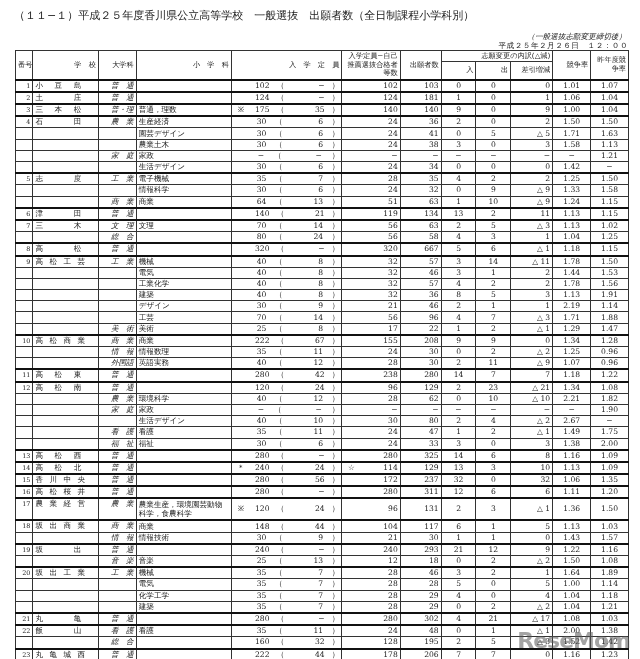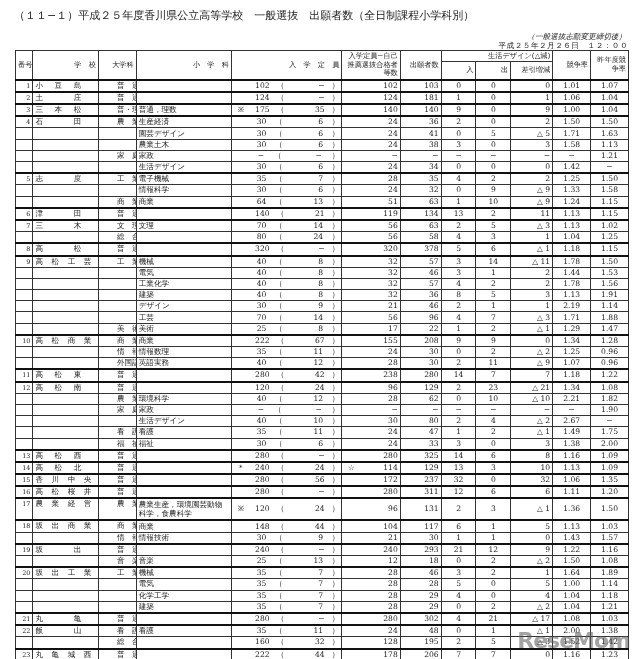--- a/index.html
+++ b/index.html
@@ -8,22 +8,22 @@
   .title { position: absolute; left: 14px; top: 8px; font-size: 11px; letter-spacing: 0; white-space: nowrap; }
   .note1 { position: absolute; right: 14px; top: 32px; font-size: 7.6px; white-space: nowrap; font-style: italic; }
   .note2 { position: absolute; right: 12px; top: 41px; font-size: 7.6px; white-space: nowrap; letter-spacing: 0.5px; }
   table { position: absolute; left: 15px; top: 50px; width: 614px; border-collapse: collapse; table-layout: fixed; font-size: 7.6px; }
   td, th { border: 1px solid #333; padding: 0 2px; height: 10.2px; line-height: 10px; white-space: nowrap; overflow: hidden; font-weight: normal; }
   th { font-size: 7.2px; line-height: 8.5px; text-align: right; vertical-align: middle; }
   table { border: 1.6px solid #111; }
   .num { text-align: right; }
   .c { text-align: center; }
   .idx { text-align: right; font-size: 6.4px; vertical-align: top; padding-right: 2px; }
-  .school { vertical-align: top; letter-spacing: 2px; font-family: Liberation Mono, monospace; }
-  .dept { text-align: justify; text-align-last: justify; vertical-align: top; padding: 0 18px; }
+  .school { vertical-align: top; letter-spacing: 2px; }
+  .dept { text-align: justify; text-align-last: justify; vertical-align: top; padding: 0 12px; font-style: italic; }
   .cap { text-align: right; }
   .capwrap { display: flex; justify-content: space-between; }
   .capmark { width: 14px; text-align: center; }
   .topb td { border-top: 2px solid #111; }
   .tall td { height: 20px; }
   .wm { position: absolute; right: 10px; bottom: 6px; font-family: "DejaVu Sans", sans-serif; font-weight: bold; font-size: 22px; color: rgba(90,90,90,0.55); letter-spacing: -1px; }
 </style>
 </head>
 <body>
 
@@ -48,21 +48,21 @@
   </colgroup>
   <thead>
     <tr>
       <th rowspan="2">番号</th>
       <th rowspan="2">学　校</th>
       <th rowspan="2">大学科</th>
       <th rowspan="2">小　学　科</th>
       <th rowspan="2">入　学　定　員</th>
       <th rowspan="2" style="white-space:normal">入学定員−自己推薦選抜合格者等数</th>
       <th rowspan="2">出願者数</th>
-      <th colspan="3">生活デザイン(△減)</th>
+      <th colspan="3">志願変更の内訳(△減)</th>
       <th rowspan="2">競争率</th>
       <th rowspan="2" style="white-space:normal">昨年度競争率</th>
     </tr>
     <tr style="height:18px">
       <th>入</th>
       <th>出</th>
       <th style="white-space:normal">差引増減</th>
     </tr>
   </thead>
   <tbody id="tbody">
@@ -487,21 +487,21 @@
             </span>
             <span>）</span>
           </div>
         </td>
         <td class="num">
           <div class="capwrap">
             <span class="capmark"></span>
             <span>320</span>
           </div>
         </td>
-        <td class="num">378</td>
+        <td class="num">667</td>
         <td class="c">5</td>
         <td class="c">6</td>
         <td class="num">△ 1</td>
         <td class="c">1.18</td>
         <td class="c">1.15</td>
       </tr>
       <tr class="topb">
         <td class="idx">9</td>
         <td class="school">高 松 工 芸</td>
         <td class="dept">工　業</td>

